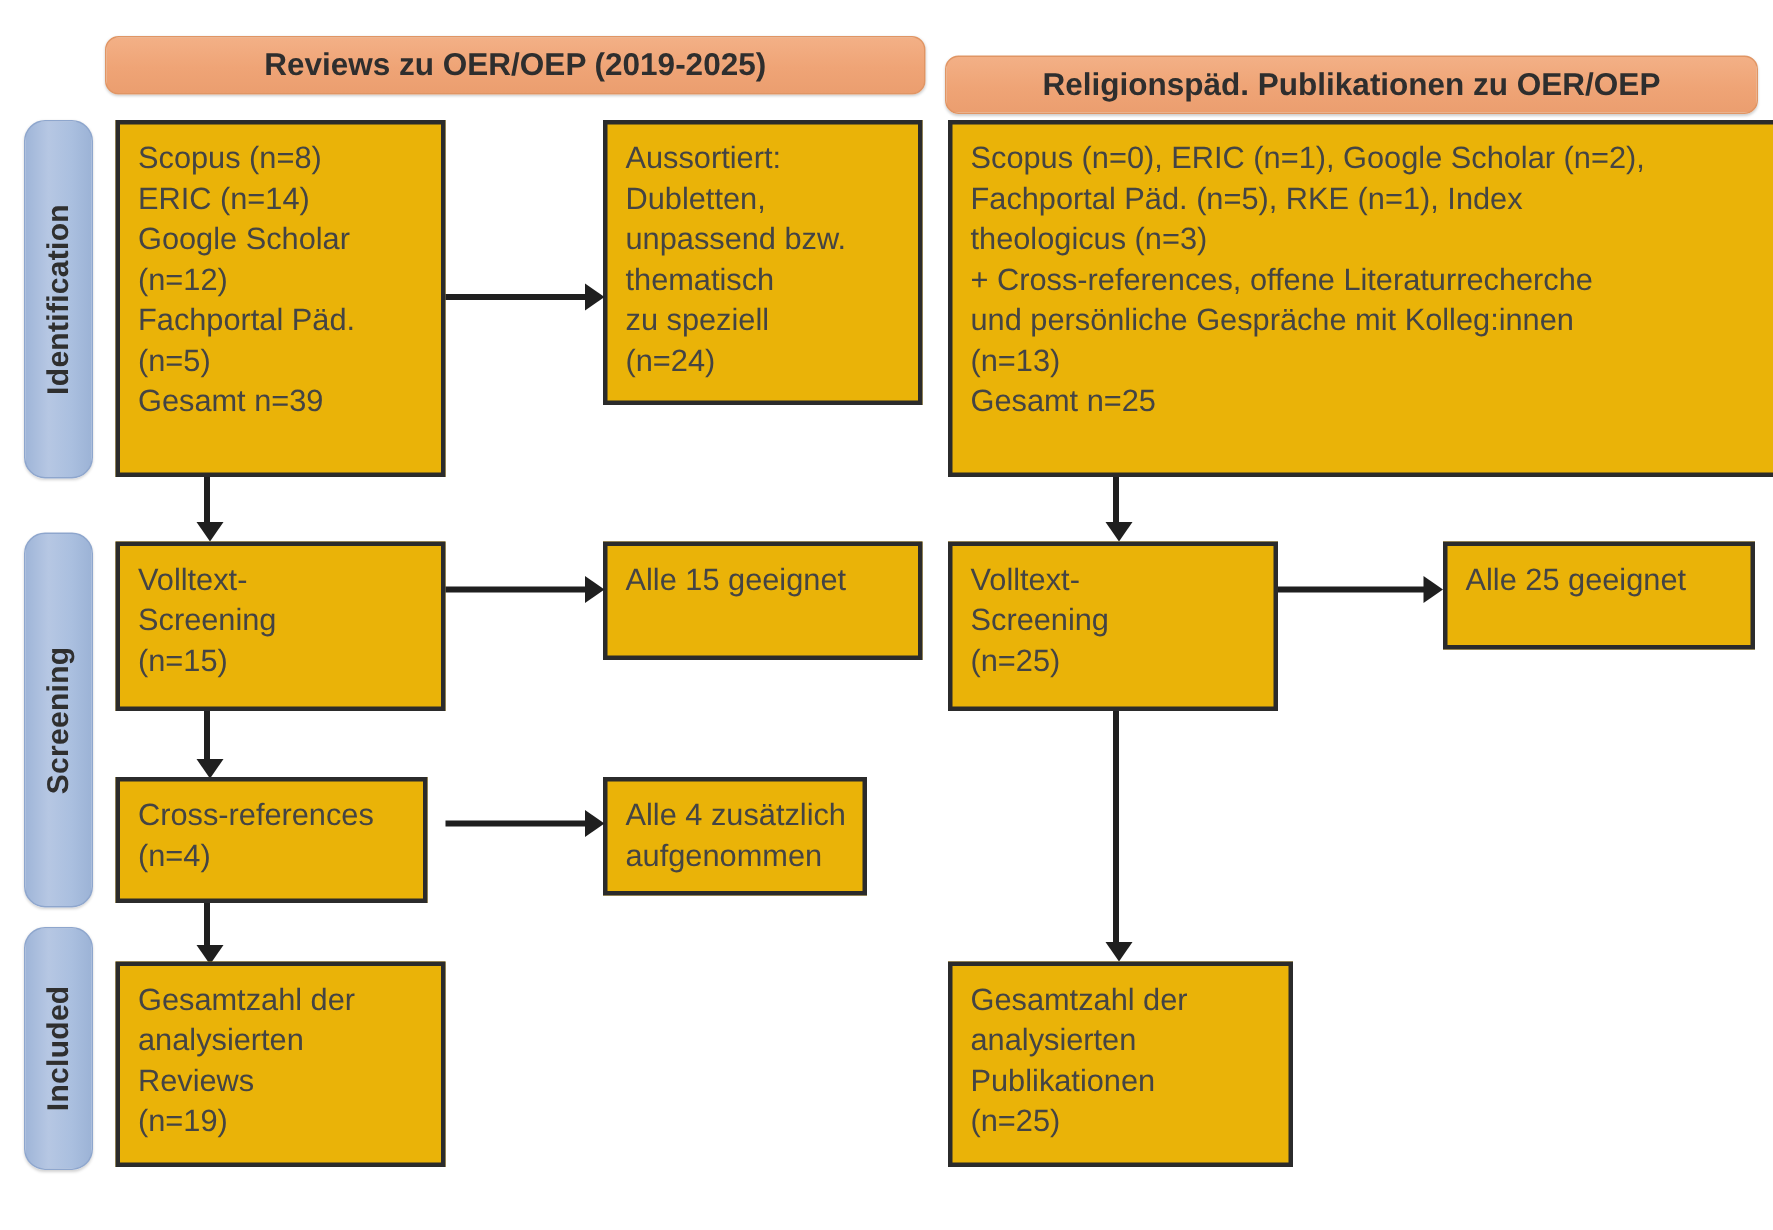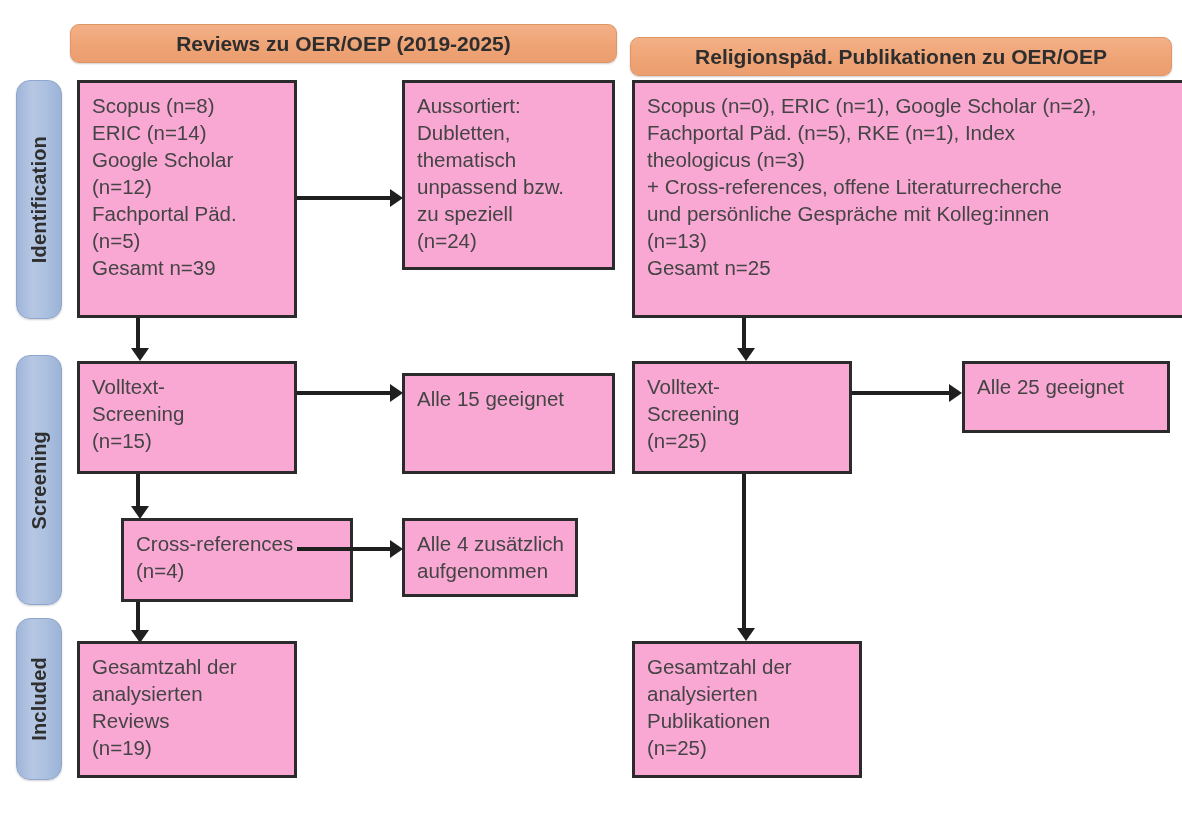--- a/index.html
+++ b/index.html
@@ -56,21 +56,21 @@
   .hdr span {
     font-weight: bold;
     font-size: 21px;
     color: #2e2e2e;
     white-space: nowrap;
   }
 
   
   .box {
     position: absolute;
-    background: #f9a8d4;
+    background: #eab308;
     border: 3px solid #2b2b2b;
     box-sizing: border-box;
     padding: 9px 11px 6px 12px;
     font-size: 20.5px;
     line-height: 1.32;
     color: #444444;
     overflow: hidden;
   }
   .box .ln { display: block; white-space: nowrap; }
 
@@ -124,49 +124,49 @@
     <span class="ln">Google Scholar</span>
     <span class="ln">(n=12)</span>
     <span class="ln">Fachportal Päd.</span>
     <span class="ln">(n=5)</span>
     <span class="ln">Gesamt n=39</span>
   </div>
 
   <div class="box" style="left:402px; top:80px; width:213px; height:190px;">
     <span class="ln">Aussortiert:</span>
     <span class="ln">Dubletten,</span>
+    <span class="ln">unpassend bzw.</span>
     <span class="ln">thematisch</span>
-    <span class="ln">unpassend bzw.</span>
     <span class="ln">zu speziell</span>
     <span class="ln">(n=24)</span>
   </div>
 
   <div class="hline" style="left:297px; top:196px; width:94px;"></div>
   <div class="arrow-right" style="left:390px; top:189px;"></div>
 
   <div class="vline" style="left:136px; top:318px; height:32px;"></div>
   <div class="arrow-down" style="left:131px; top:348px;"></div>
 
   <div class="box" style="left:77px; top:361px; width:220px; height:113px;">
     <span class="ln">Volltext-</span>
     <span class="ln">Screening</span>
     <span class="ln">(n=15)</span>
   </div>
 
-  <div class="box" style="left:402px; top:373px; width:213px; height:101px;">
+  <div class="box" style="left:402px; top:361px; width:213px; height:79px;">
     <span class="ln">Alle 15 geeignet</span>
   </div>
 
   <div class="hline" style="left:297px; top:391px; width:94px;"></div>
   <div class="arrow-right" style="left:390px; top:384px;"></div>
 
   <div class="vline" style="left:136px; top:474px; height:34px;"></div>
   <div class="arrow-down" style="left:131px; top:506px;"></div>
 
-  <div class="box" style="left:77px; top:518px; width:232px; height:84px;margin-left:44px;">
+  <div class="box" style="left:77px; top:518px; width:208px; height:84px;">
     <span class="ln">Cross-references</span>
     <span class="ln">(n=4)</span>
   </div>
 
   <div class="box" style="left:402px; top:518px; width:176px; height:79px;">
     <span class="ln">Alle 4 zusätzlich</span>
     <span class="ln">aufgenommen</span>
   </div>
 
   <div class="hline" style="left:297px; top:547px; width:94px;"></div>

